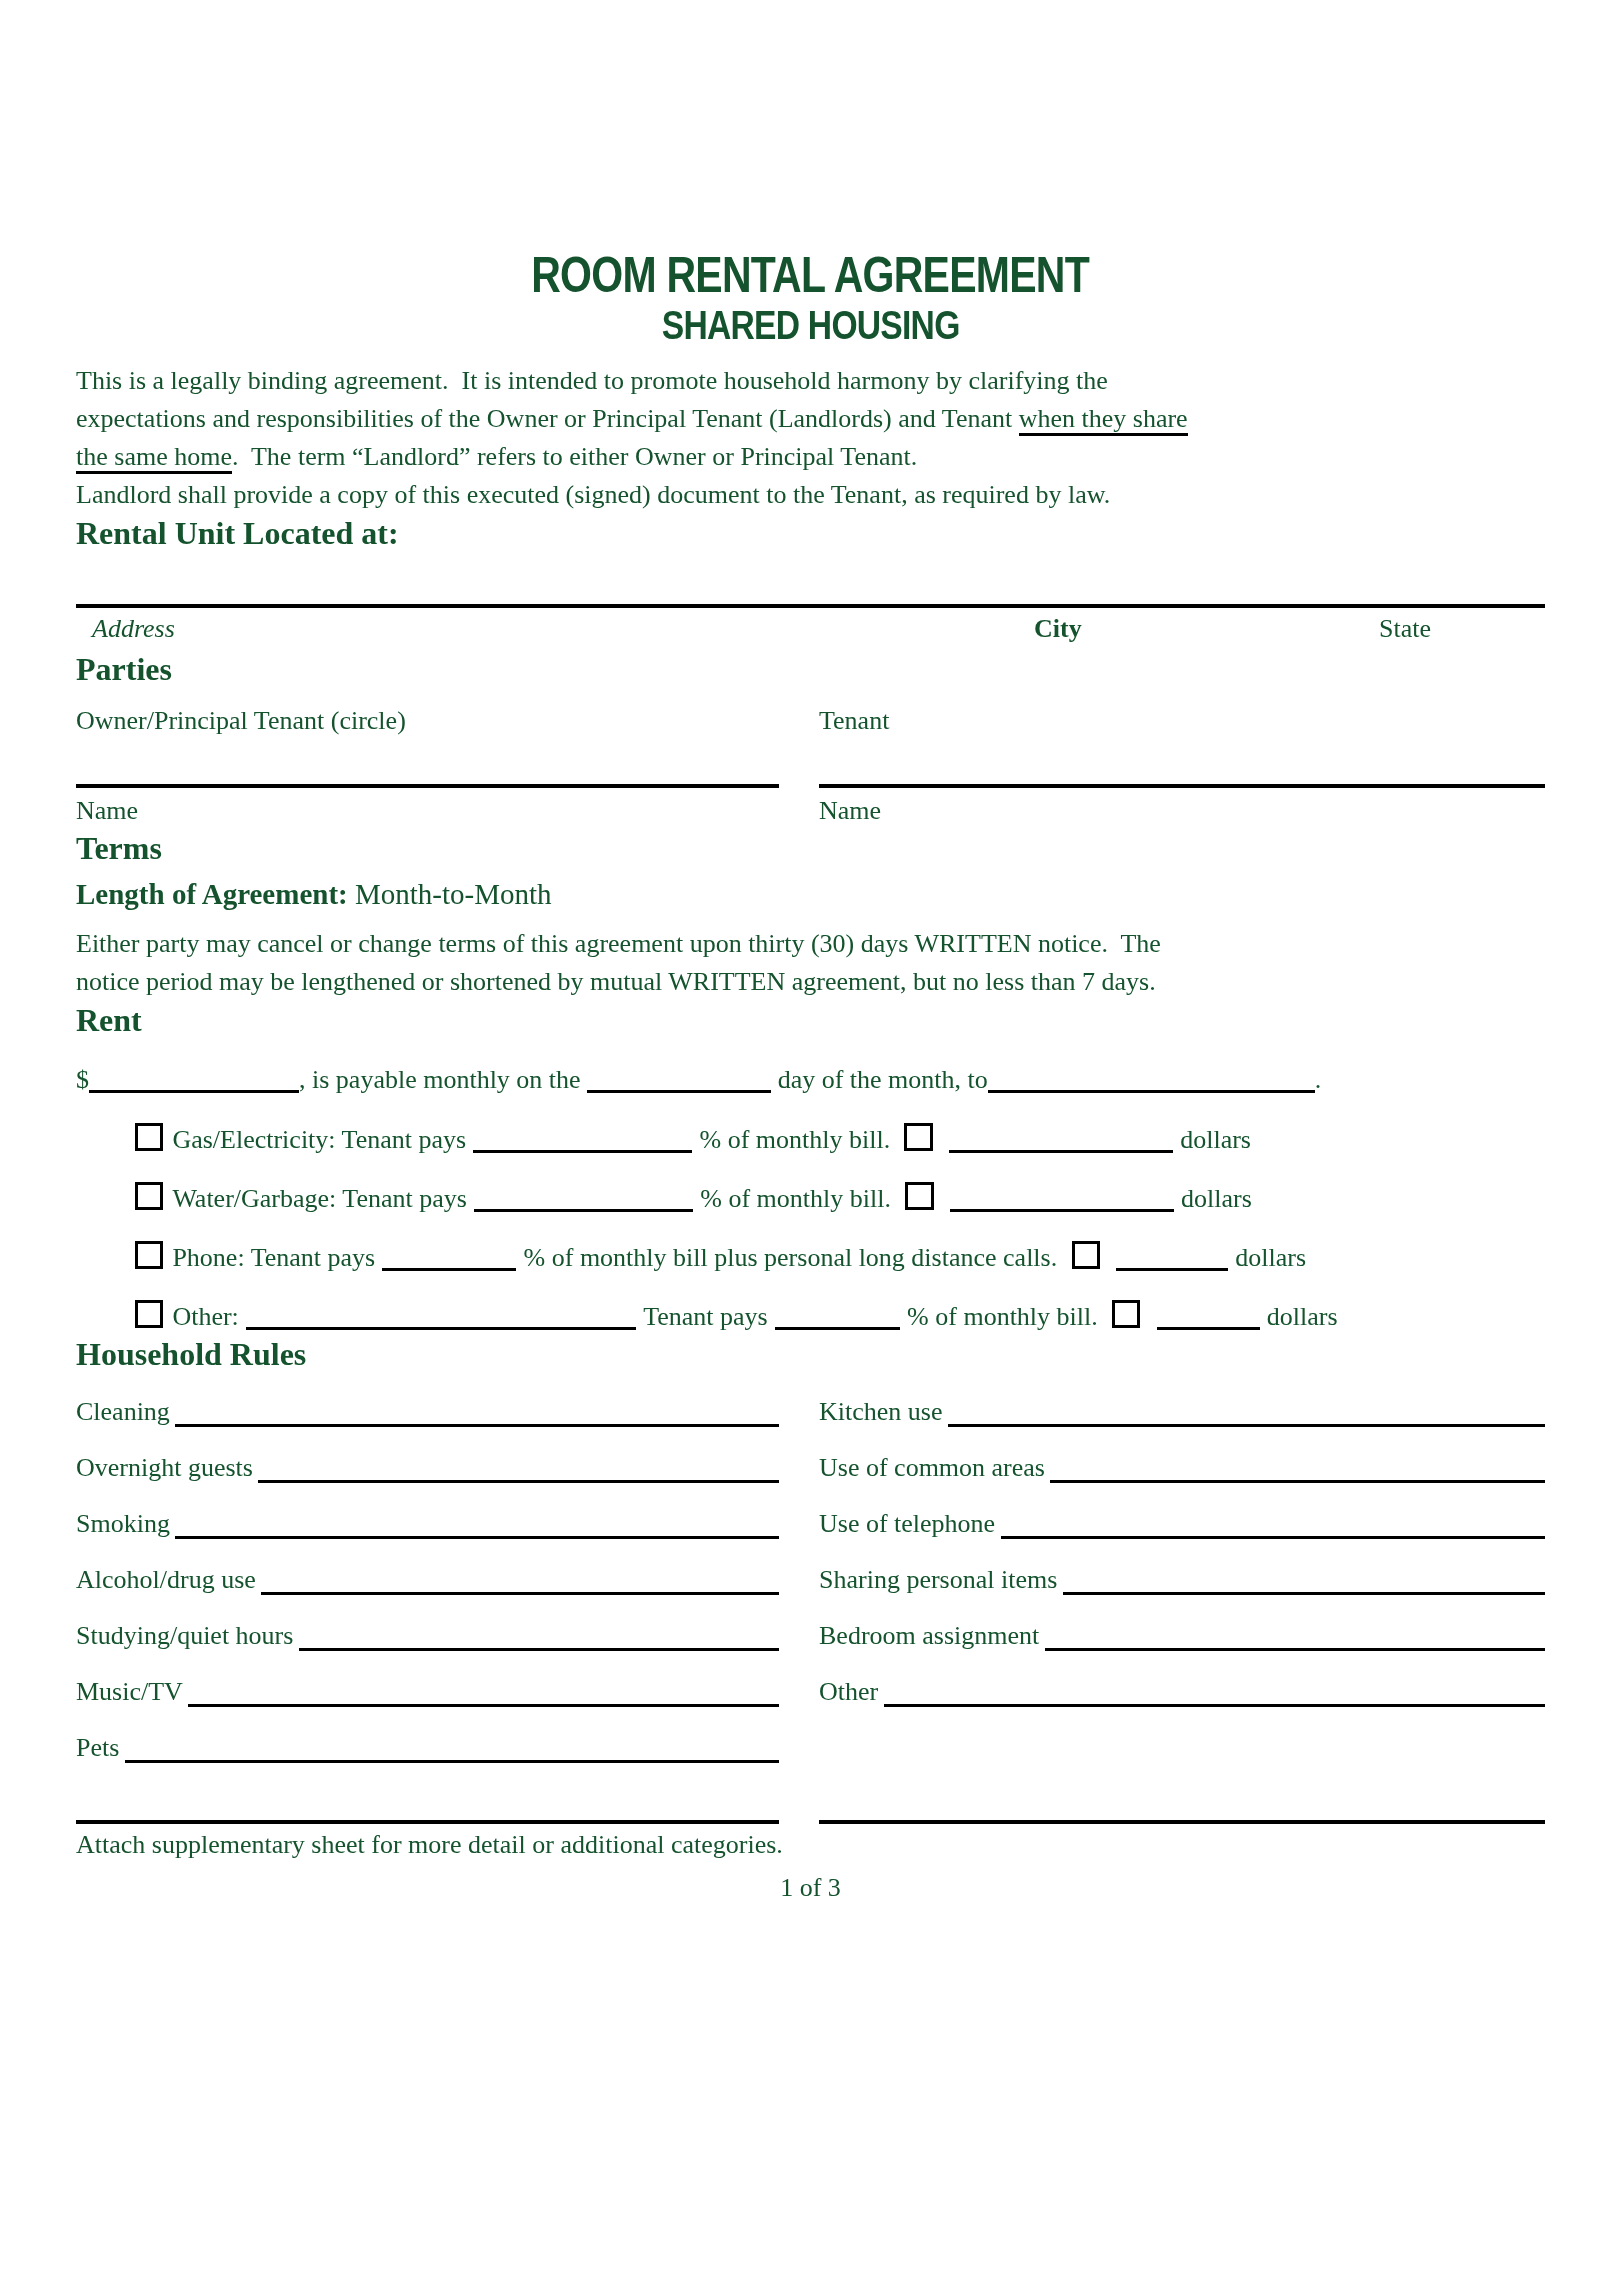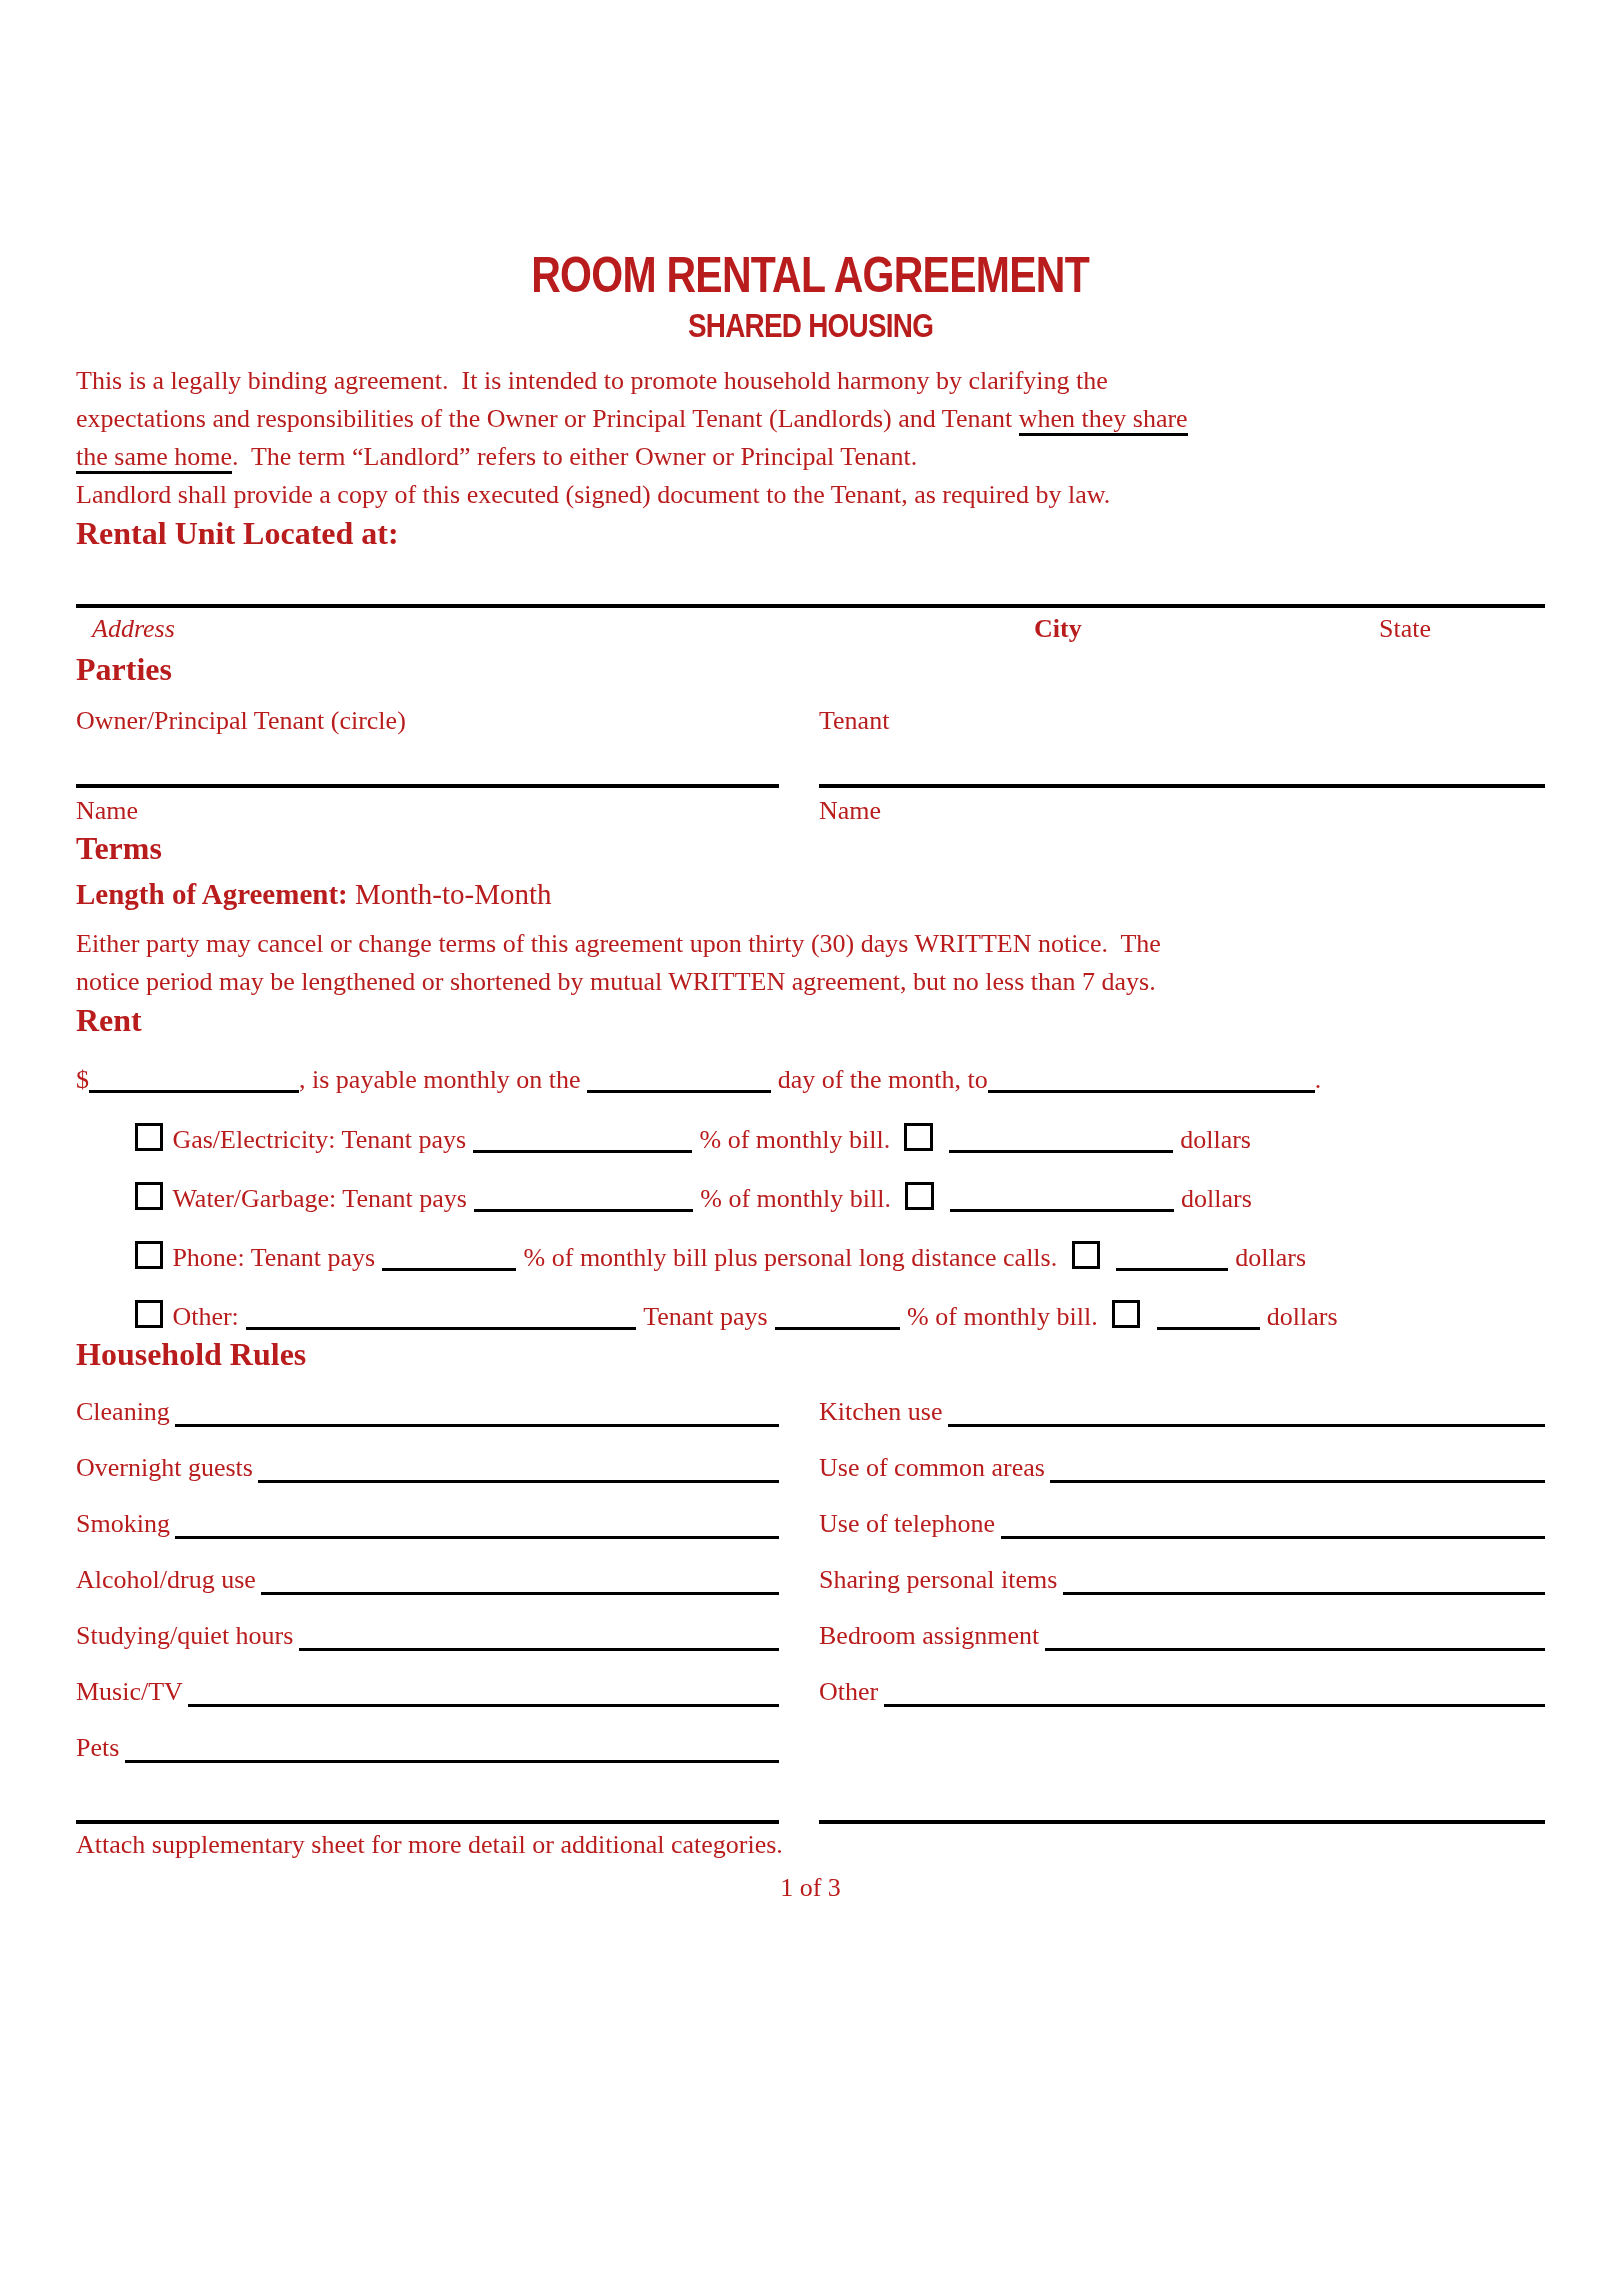--- a/index.html
+++ b/index.html
@@ -3,27 +3,27 @@
 <meta charset="utf-8">
 <style>
   html,body{margin:0;padding:0;background:#e8e8e8;}
   .page{
     position:relative;
     width:1621px;height:2293px;
     background:#ffffff;
     box-sizing:border-box;
     padding:249px 76px 0 76px;
     font-family:"Liberation Serif", serif;
-    color:#b91c1c;
+    color:#14532d;
     overflow:hidden;
   }
   
   .title-wrap{text-align:center;margin:0;}
   .doc-title{margin:0;font-size:50px;line-height:52px;font-weight:700;}
-  .doc-subtitle{margin:3.6px 0 0 0;font-size:34px;line-height:41px;font-weight:700;}
+  .doc-subtitle{margin:3.6px 0 0 0;font-size:41px;line-height:41px;font-weight:700;}
   .condensed{
     display:inline-block;
     font-family:"Liberation Sans", sans-serif;
     font-weight:700;
     transform:scaleX(0.82);
     transform-origin:center;
     letter-spacing:-0.9px;
     white-space:pre;
   }
   

